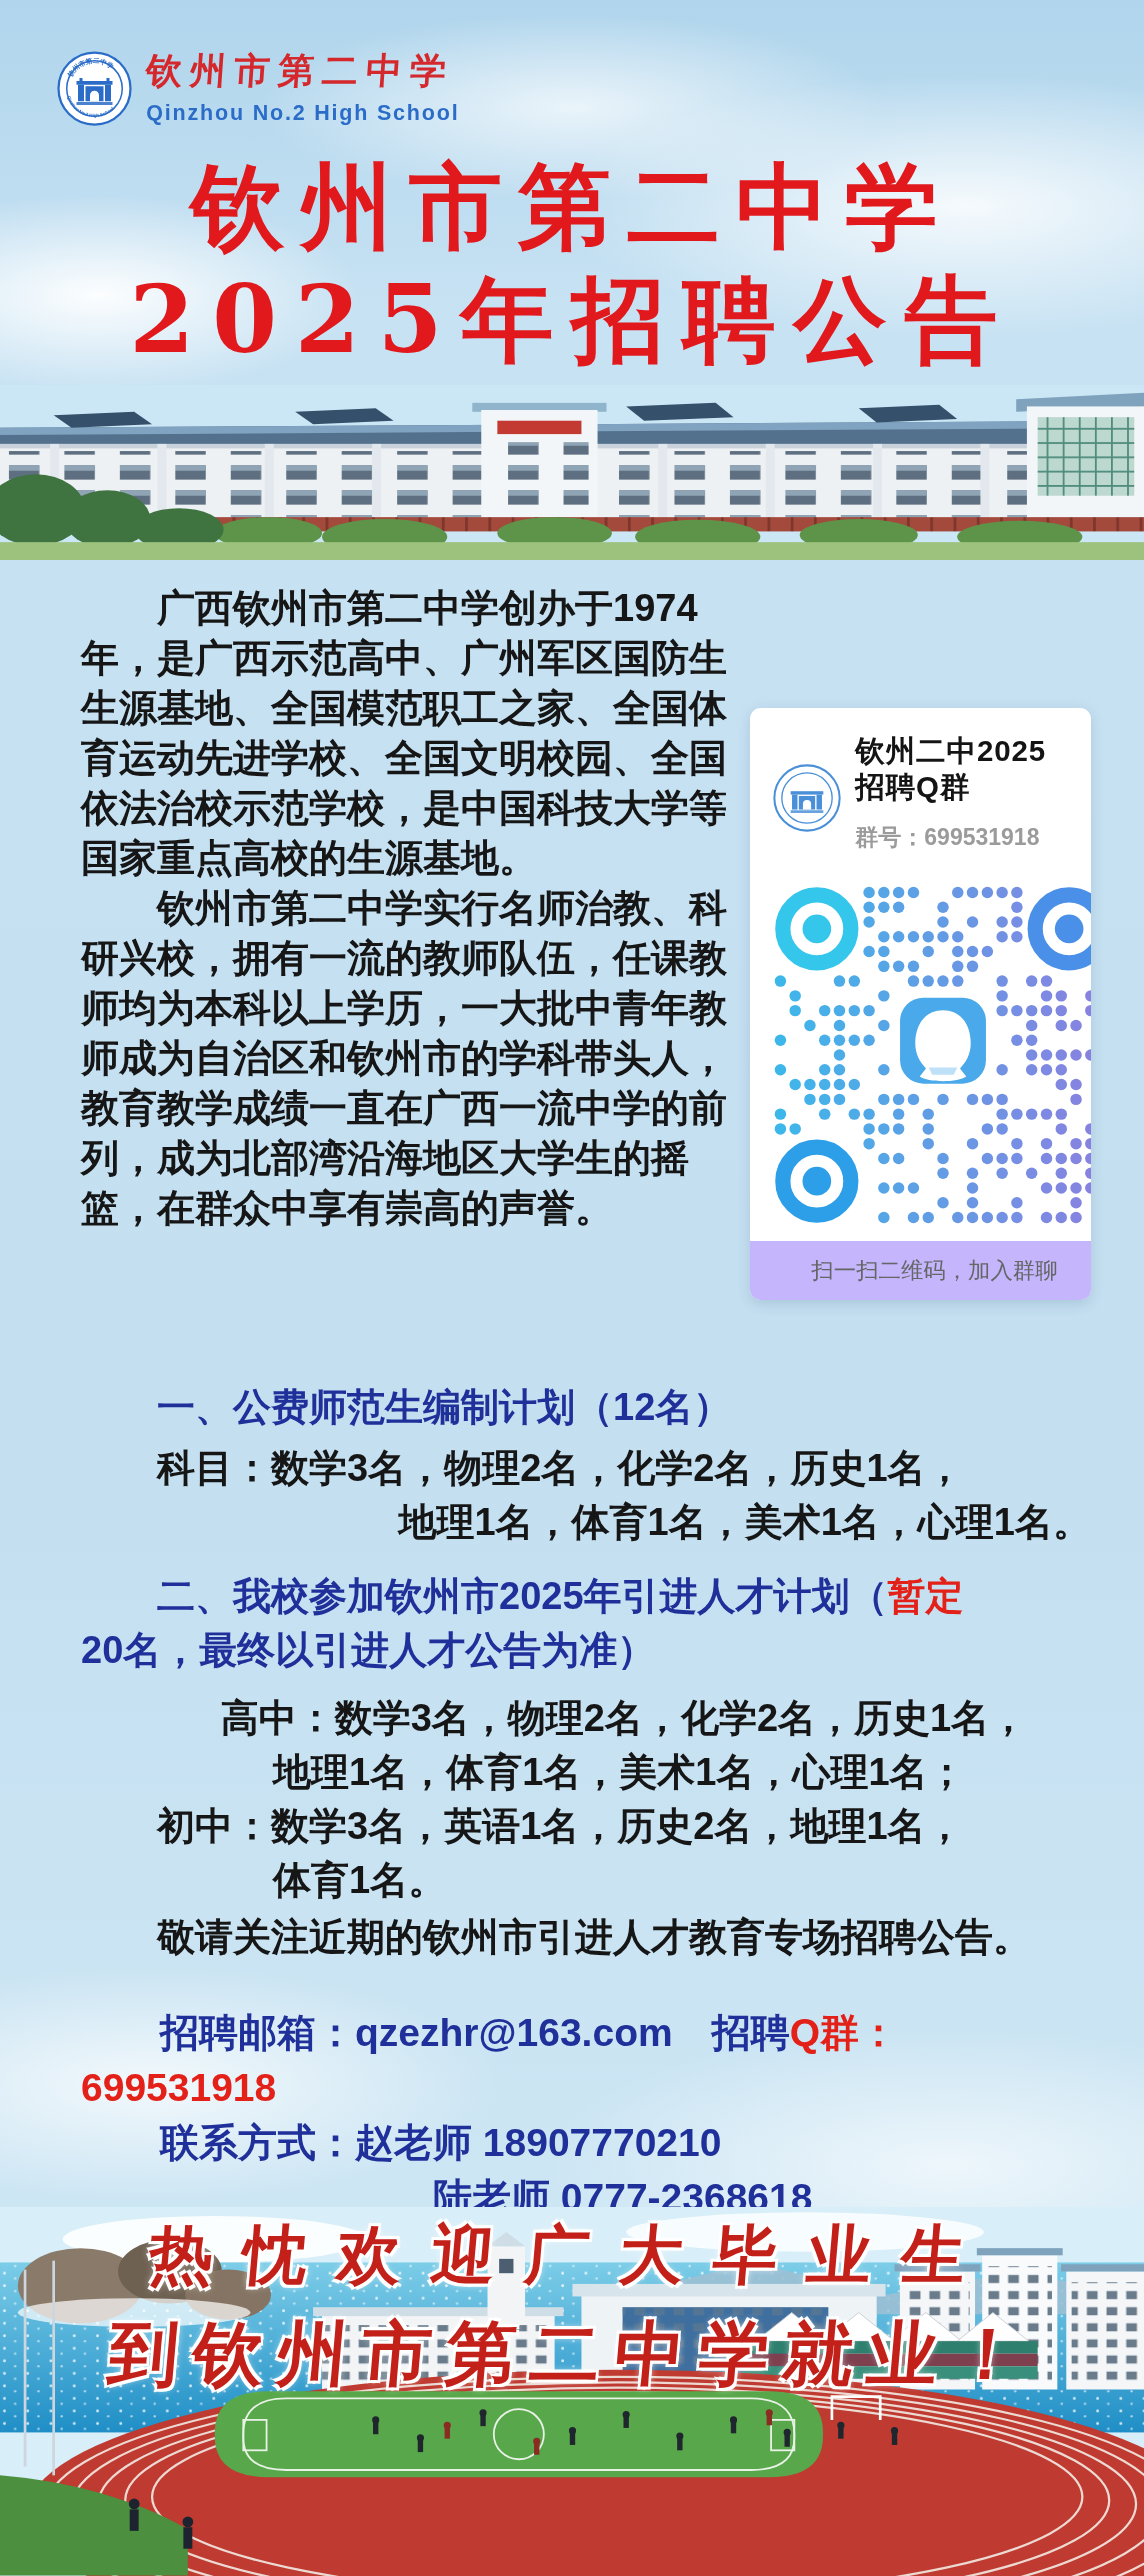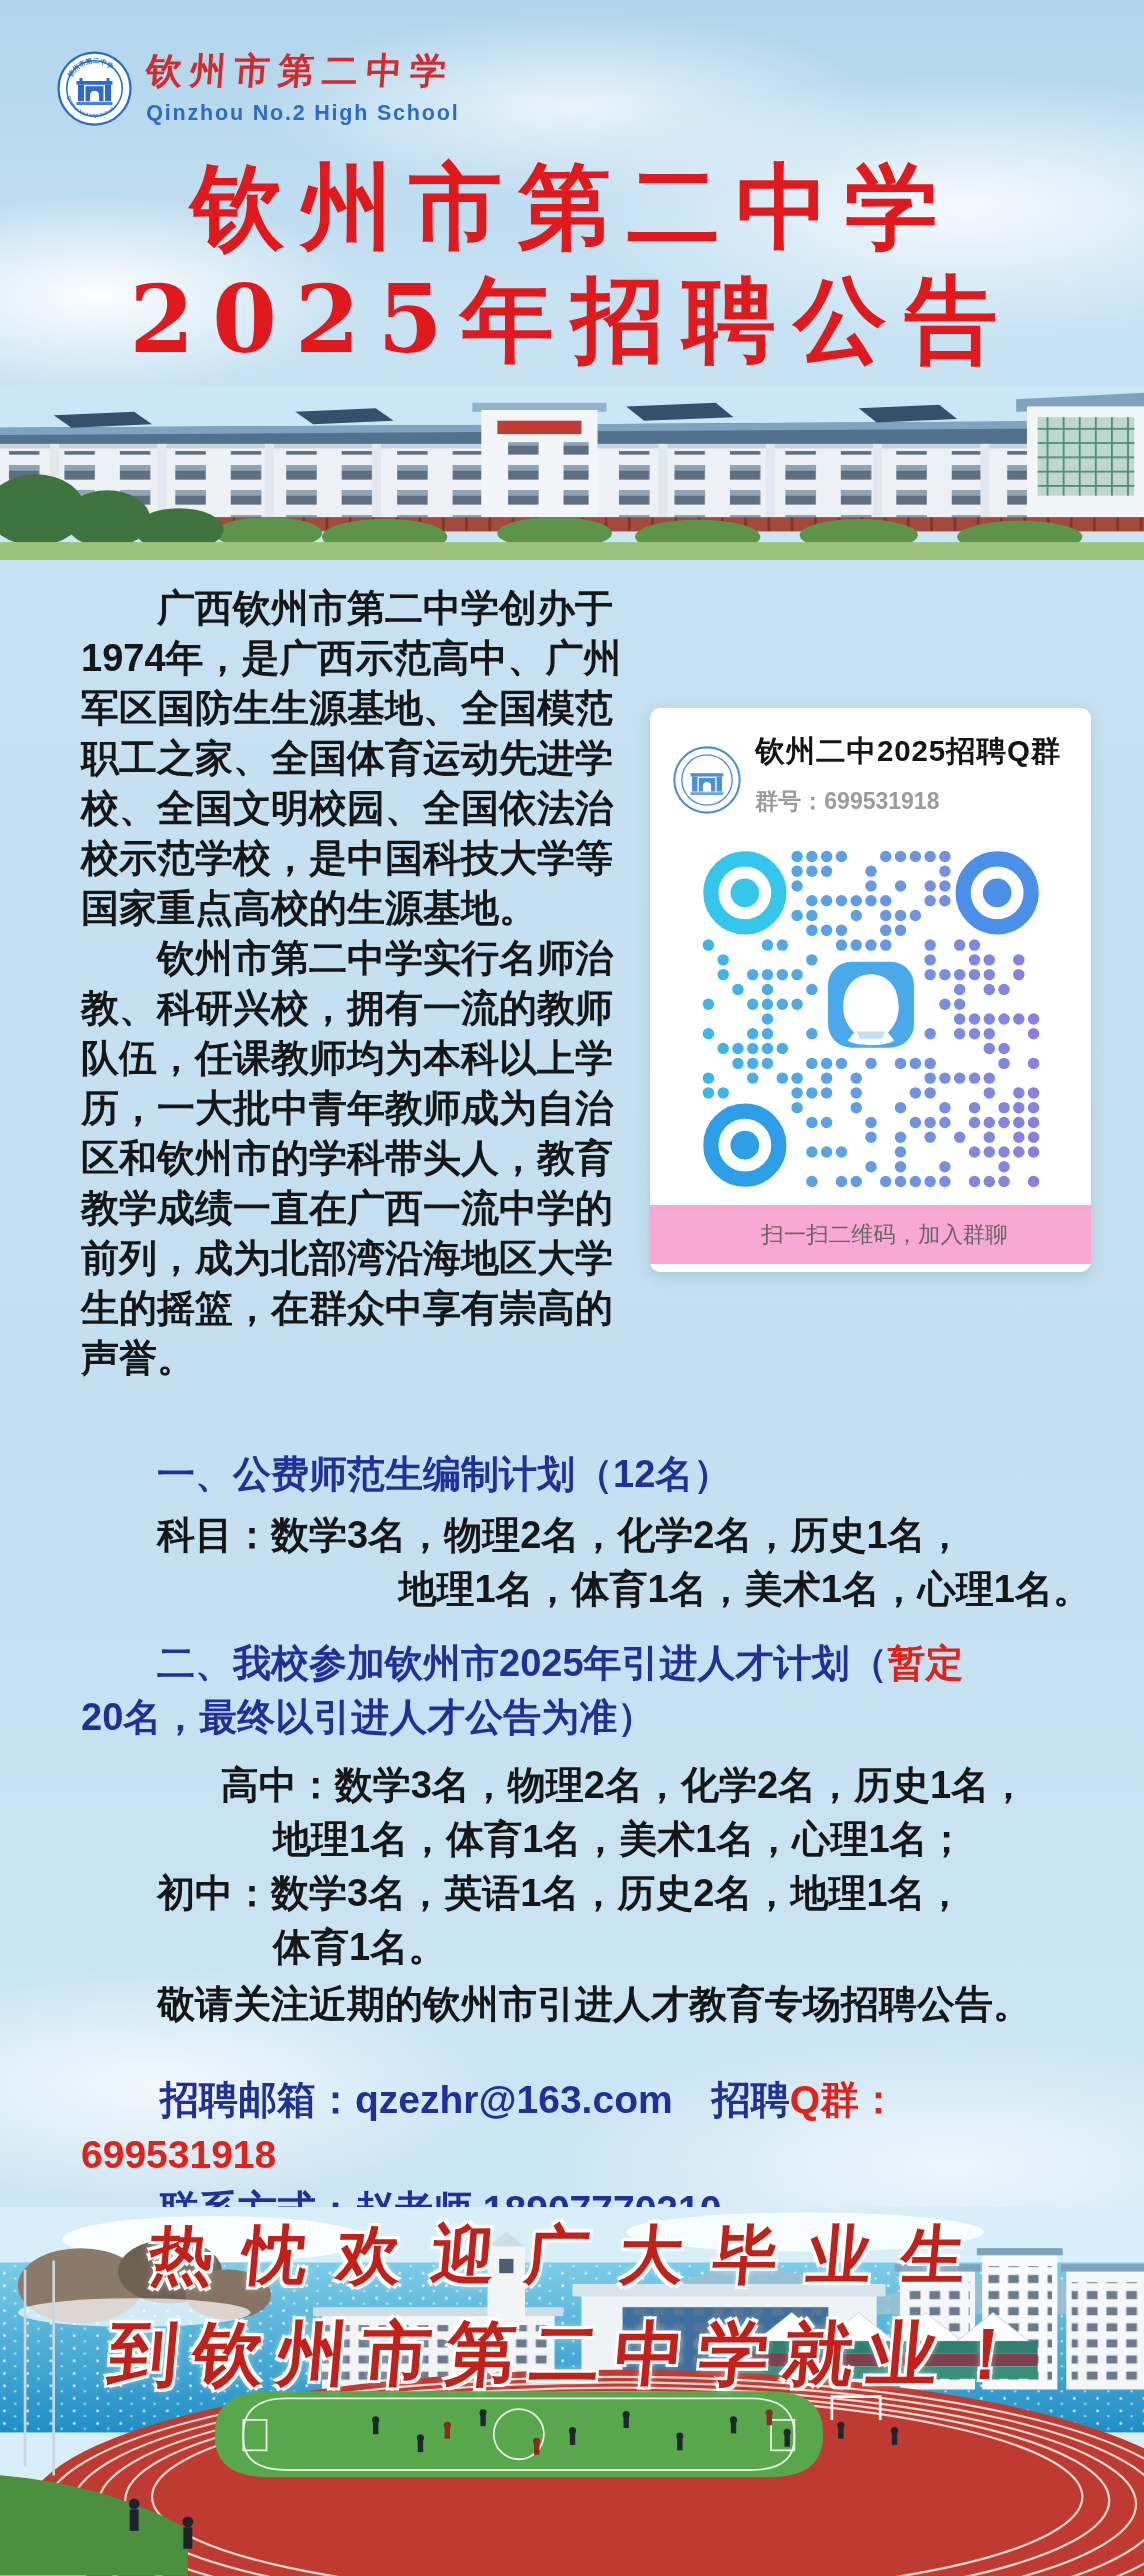--- a/index.html
+++ b/index.html
@@ -26,31 +26,31 @@
   .main-title{ position:absolute; top:150px; left:0; width:100%; text-align:center;
                font-family:"DejaVu Serif", serif; font-weight:bold; color:#e2191c; line-height:113px; }
   .main-title .t1{ font-size:93px; letter-spacing:16px; }
   .main-title .t2{ font-size:93px; letter-spacing:18px; }
   
   .building{ display:block; width:1145px; height:175px; }
   
   .intro{ padding:23px 54px 0 81px; font-size:38px; font-weight:700; color:#161616; line-height:50px; }
   .intro p{ text-indent:2em; }
   .qq-card{
-    float:right; width:441px; margin:125px 0 16px 23px;
+    float:right; width:341px; margin:125px 0 16px 23px;
     background:#ffffff; border-radius:10.7px; box-shadow:0 3.6px 12.5px rgba(60,90,120,.18);
     padding:25px 23px 0; overflow:hidden;
   }
   .qq-card-head{ display:flex; align-items:center; }
   .qq-card-head .emblem{ width:68px; height:68px; flex:0 0 auto; }
   .qq-card-titles{ margin-left:14.3px; }
   .qq-title{ font-size:29.5px; font-weight:bold; color:#141414; line-height:36px; letter-spacing:0.9px;}
   .qq-group{ font-size:23px; font-weight:bold; color:#9b9b9b; margin-top:7.2px; }
   .qq-qr{ display:block; width:340px; height:340px; margin:23px auto 0; }
-  .qq-foot{ margin:16px -23px 8px; height:59px; line-height:59px; background:#f9a8d4;
+  .qq-foot{ margin:16px -23px 0; height:59px; line-height:59px; background:#c4b5fd;
             text-align:center; font-size:22.4px; font-weight:normal; color:#666;padding-left:28px; }
   .clear{ clear:both; }
   
   .plans{ margin:0 54px 0 81px; font-size:38px; font-weight:700; line-height:54px; color:#161616; }
   .sec-head{ color:#20309a; text-indent:2em; }
   .sec1-head{ margin-top:64px; }
   .subj1{ text-indent:2em; margin-top:7.2px; }
   .subj2{ padding-left:192px;text-align:right; }
   .notice{ color:#e32118; text-indent:2em; line-height:55px; margin:16px 40px 0 0; }
   .sec2-head{ margin-top:19.7px; margin-right:118px; line-height:54px; }

